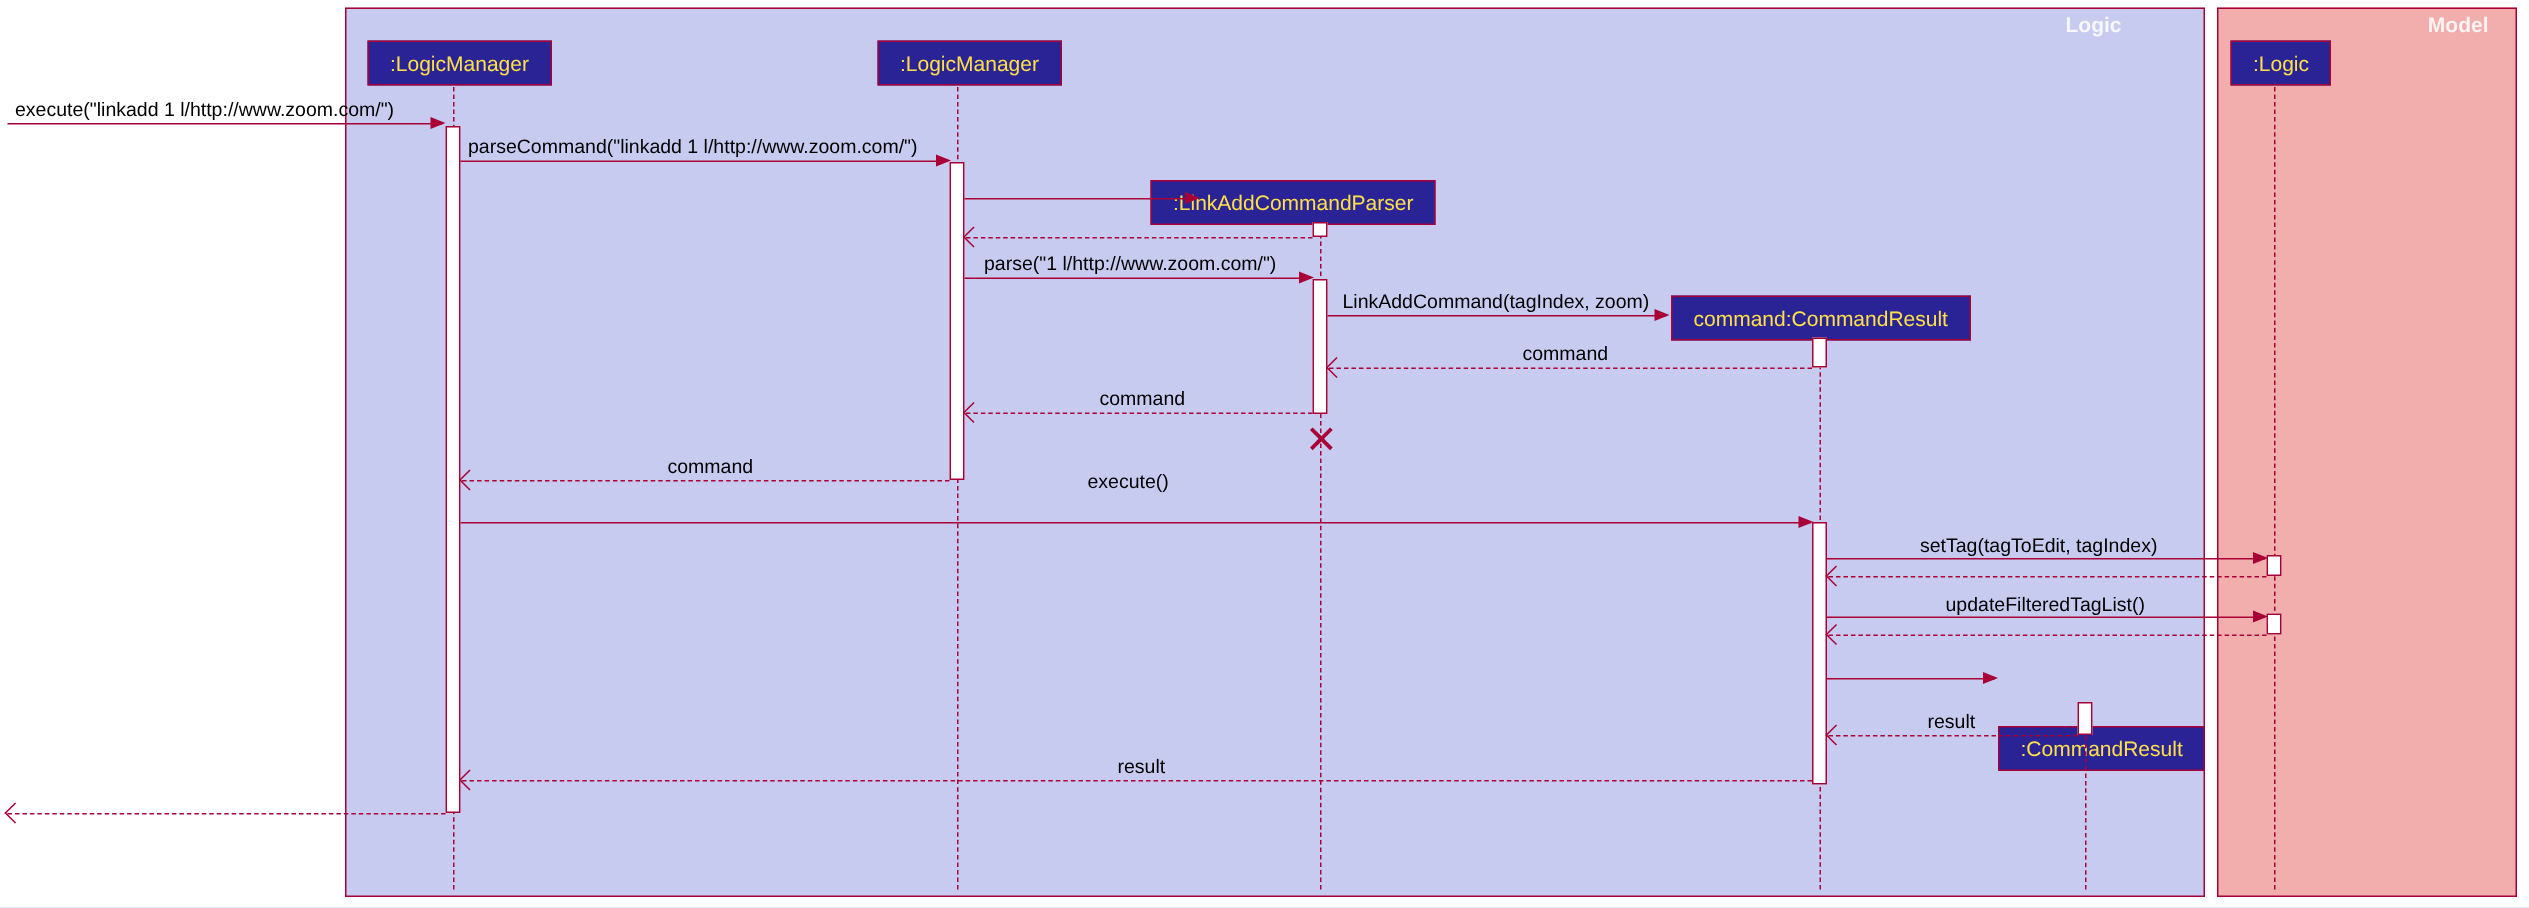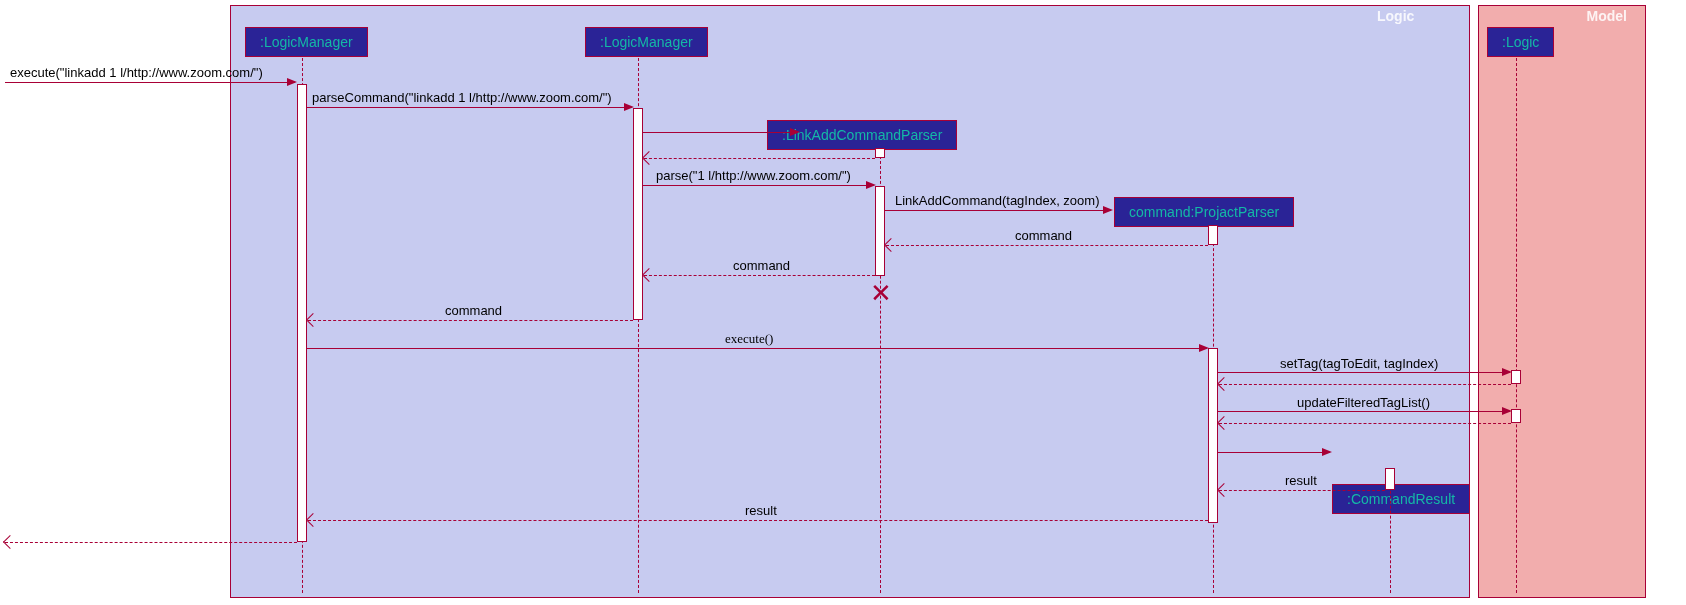--- a/index.html
+++ b/index.html
@@ -23,21 +23,21 @@
     left: 0;
     padding: 2px 18px 2px 8px;
     color: rgba(255,255,255,0.85);
     font-weight: bold;
     font-size: 14px;
   }
   .participant {
     position: absolute;
     background: #2a2396;
     border: 1.5px solid #a80036;
-    color: #14b8a6;
+    color: #fde047;
     padding: 6px 14px;
     font-weight: 500;
     text-align: right;
     white-space: nowrap;
     font-size: 14px;
   }
   .lifeline {
     position: absolute;
     width: 0;
     border-left: 1.5px dashed #a80036;
@@ -85,31 +85,31 @@
     font-weight: 400;
   }
 </style>
 </head>
 <body>
 
 <div class="frame" style="left:230px; top:5px; width:1240px; height:593px; background:#c7cbf0;">
   <div class="frame-title" style="background: transparent; width:100px; right:0; left:auto;">Logic</div>
 </div>
 
-<div class="frame" style="left:1478px; top:5px; width:168px; height:593px; background:#f2adad;">
+<div class="frame" style="left:1478px; top:5px; width:200px; height:593px; background:#f2adad;">
   <div class="frame-title" style="right:0; left:auto;">Model</div>
 </div>
 
 <div class="participant" style="left:245px; top:27px;"><span>:LogicManager</span></div>
 
 <div class="participant" style="left:585px; top:27px;"><span>:LogicManager</span></div>
 
 <div class="participant" style="left:767px; top:120px;"><span>:LinkAddCommandParser</span></div>
 
-<div class="participant" style="left:1114px; top:197px;"><span>command:ProjactParser</span></div>
+<div class="participant" style="left:1114px; top:197px;"><span>command:CommandResult</span></div>
 
 <div class="participant" style="left:1487px; top:27px;"><span>:Logic</span></div>
 
 <div class="participant" style="left:1332px; top:440px;margin-top:44px;"><span>:CommandResult</span></div>
 
 <div class="lifeline" style="left:302px; top:58px; height:535px;"></div>
 <div class="lifeline" style="left:638px; top:58px; height:535px;"></div>
 <div class="lifeline" style="left:880px; top:151px; height:442px;"></div>
 <div class="lifeline" style="left:1213px; top:228px; height:365px;"></div>
 <div class="lifeline" style="left:1516px; top:58px; height:535px;"></div>
@@ -154,21 +154,21 @@
 <div class="msg-label" style="left:733px; top:258px;">command</div>
 <div class="arrow-line dashed-line" style="left:644px; top:275px; width:231px;"></div>
 <div class="arrow-head-left-open" style="left:644px; top:270px;"></div>
 
 <div class="destroy-x" style="left:870px; top:280px;">✕</div>
 
 <div class="msg-label" style="left:445px; top:303px;">command</div>
 <div class="arrow-line dashed-line" style="left:308px; top:320px; width:325px;"></div>
 <div class="arrow-head-left-open" style="left:308px; top:315px;"></div>
 
-<div class="msg-label" style="left:725px; top:331px;font-family:Liberation Serif, serif;">execute()</div>
+<div class="msg-label" style="left:725px; top:313px;">execute()</div>
 <div class="arrow-line solid-line" style="left:307px; top:348px; width:900px;"></div>
 <div class="arrow-head-right" style="left:1199px; top:344px;"></div>
 
 <div class="msg-label" style="left:1280px; top:356px;">setTag(tagToEdit, tagIndex)</div>
 <div class="arrow-line solid-line" style="left:1218px; top:372px; width:292px;"></div>
 <div class="arrow-head-right" style="left:1502px; top:368px;"></div>
 
 <div class="arrow-line dashed-line" style="left:1219px; top:384px; width:292px;"></div>
 <div class="arrow-head-left-open" style="left:1219px; top:379px;"></div>
 

